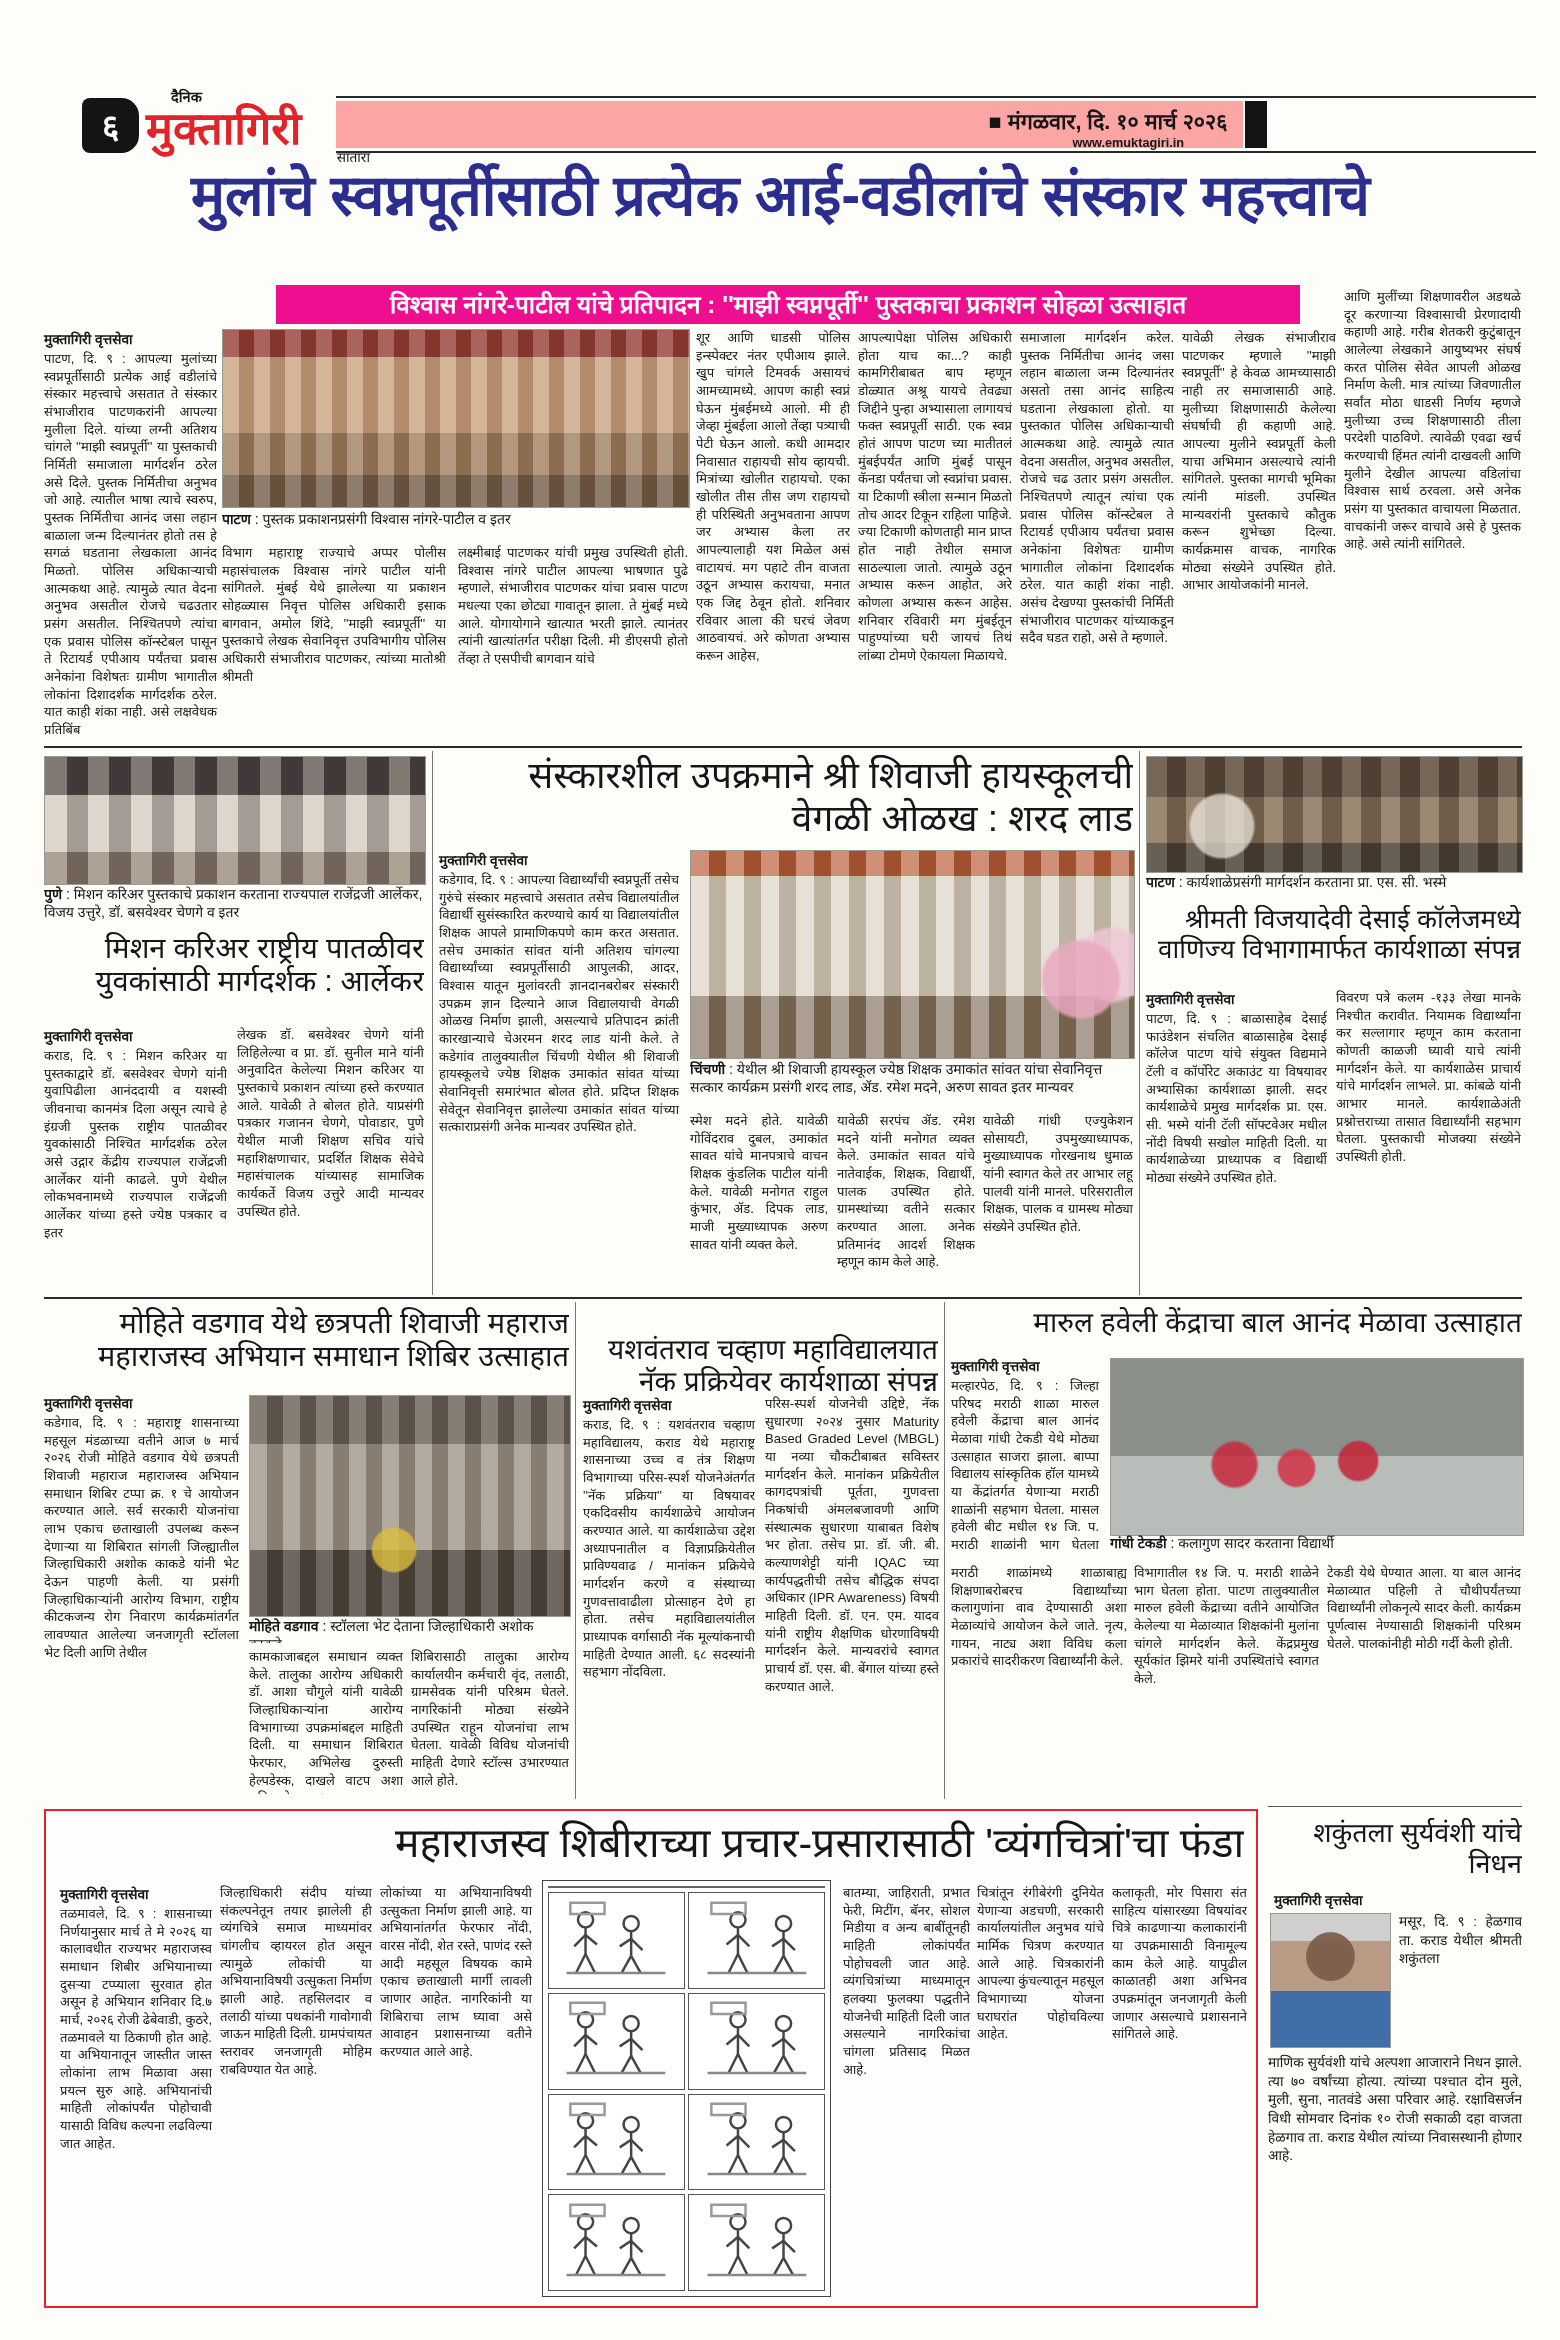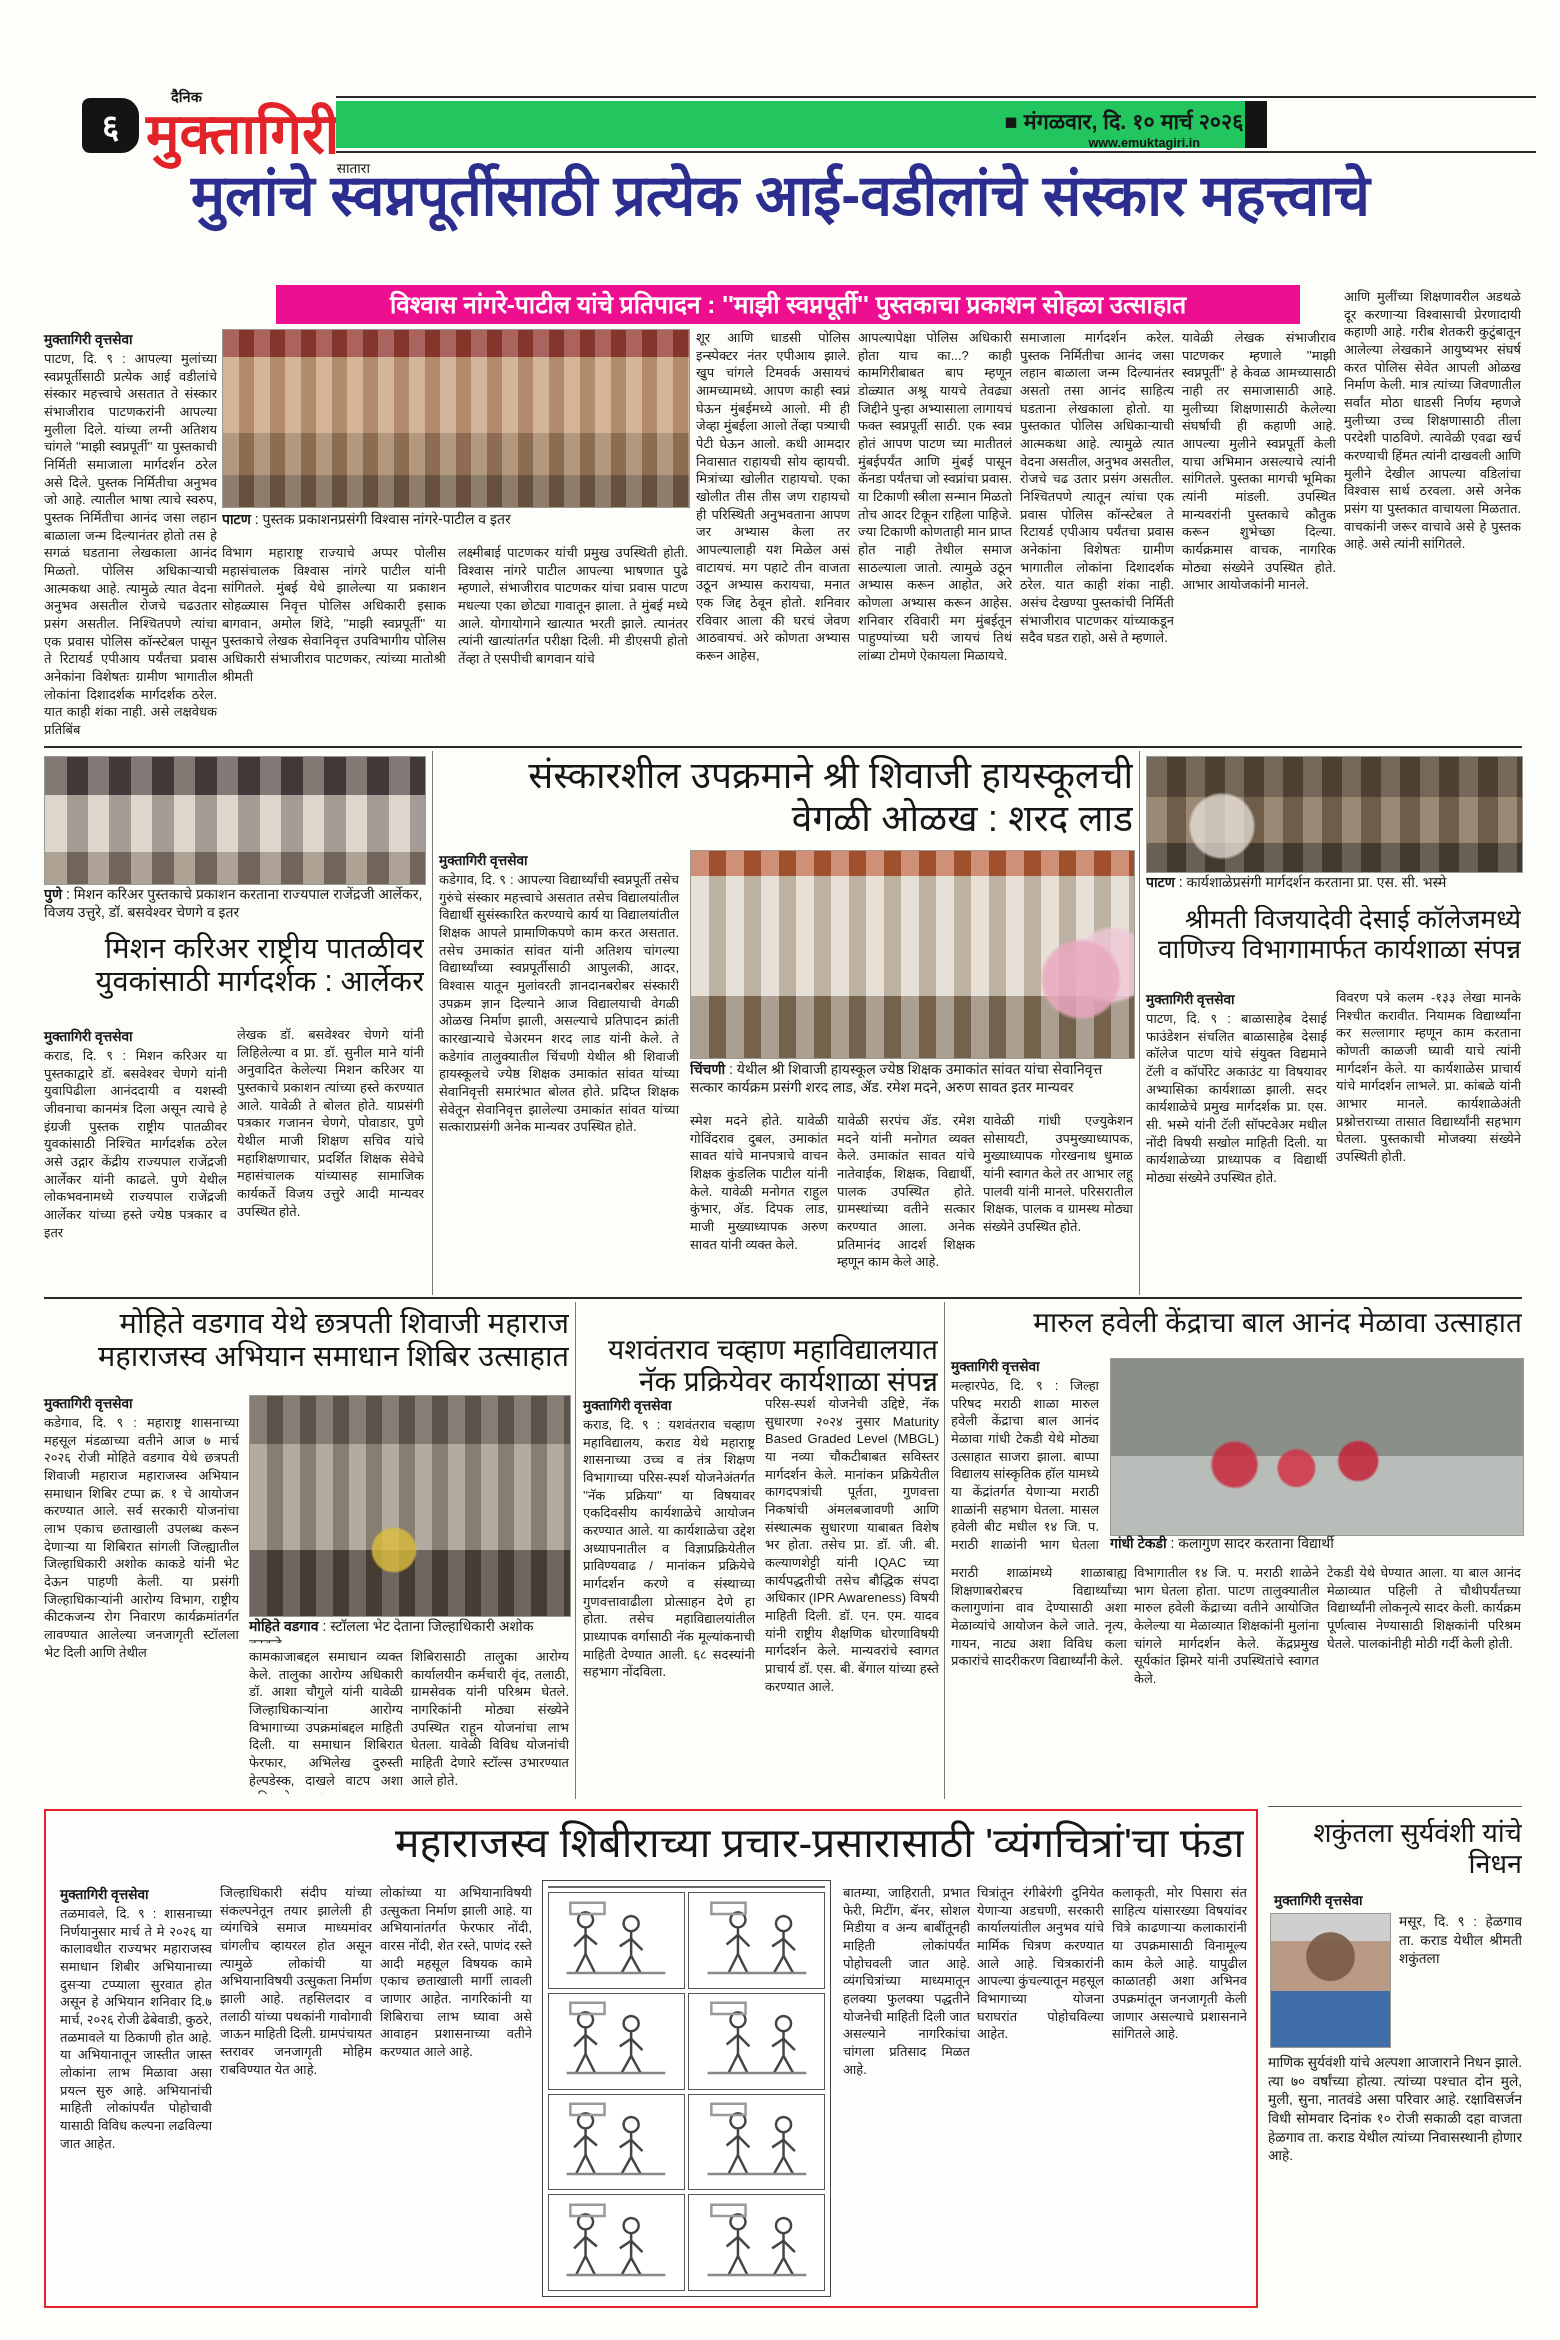--- a/index.html
+++ b/index.html
@@ -8,22 +8,22 @@
   .abs{position:absolute;}
   .rule{background:#2a2a2a;}
   .body-text{font-size:13px;line-height:1.36;text-align:justify;overflow:hidden;}
   .agency{font-weight:bold;font-size:13.7px;margin-bottom:2px;}
   .caption{font-size:14px;line-height:1.25;overflow:hidden;}
   .caption b{font-weight:bold;}
   .headline{font-weight:normal;text-align:right;line-height:1.15;overflow:hidden;}
   .photo{overflow:hidden;border:1px solid #9a9a92;}
   
   .logo-box{background:#141414;color:#fff;border-radius:7.8px 17.6px 17.6px 7.8px;display:flex;align-items:center;justify-content:center;font-size:33px;font-weight:bold;}
-  .logo-main{color:#e3232a;font-size:56px;font-weight:bold;line-height:1;}
-  .graybar{background:#22c55e;padding-left:16px;}
+  .logo-main{color:#e3232a;font-size:45px;font-weight:bold;line-height:1;}
+  .graybar{background:#fca5a5;}
   .datebox{font-weight:bold;font-size:21.5px;text-align:right;}
   .site{font-size:12.7px;font-weight:bold;text-align:center;}
   .mainhead{color:#2c2e8f;font-size:57px;font-weight:bold;text-align:center;line-height:1.05;}
   .pinkbar{background:#ee0f90;color:#fff;font-weight:bold;font-size:24.4px;text-align:center;line-height:39px;overflow:hidden;}
   .redbox{border:2.9px solid #e62129;background:#fffefd;}
   .cartoon{background:#fff;border:1px solid #444;display:flex;flex-direction:column;padding:4.9px;box-sizing:border-box;}
   .cartoon-header{height:39px;border:1px solid #666;margin-bottom:3.9px;
      background:repeating-linear-gradient(180deg,#fff 0 5.9px,#bbb 5.9px 7.8px);}
   .cartoon-grid{flex:1;display:grid;grid-template-columns:1fr 1fr;grid-auto-rows:1fr;gap:3.9px;}
   .panel{border:1px solid #555;background:#fff;display:flex;align-items:center;justify-content:center;}

